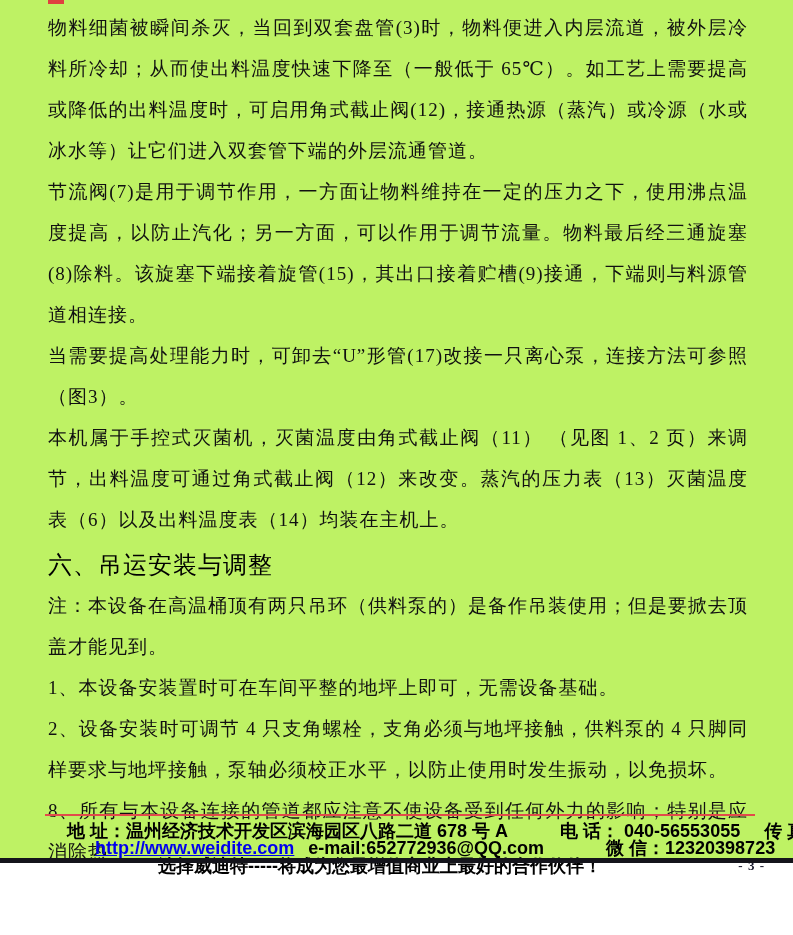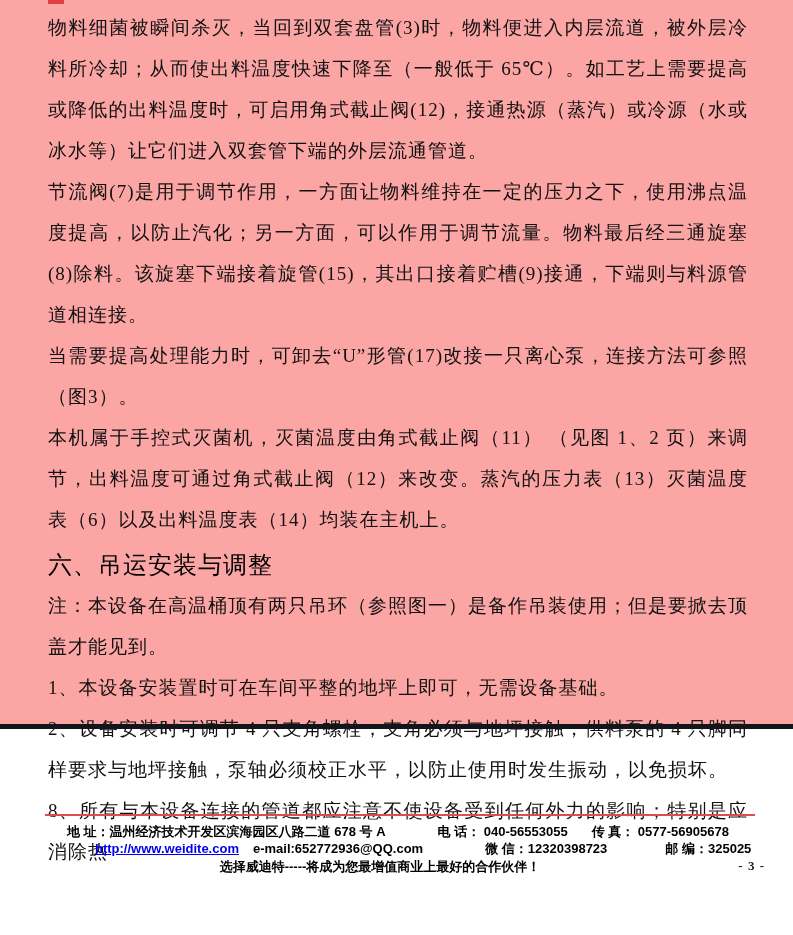--- a/index.html
+++ b/index.html
@@ -9,22 +9,22 @@
     height: 935px;
     background: #ffffff;
     overflow: hidden;
     position: relative;
     font-family: "Liberation Serif", "DejaVu Serif", serif;
   }
   .page {
     position: absolute;
     inset: 0;
     width: 793px;
-    height: 729px;
-    background: #fca5a5;
+    height: 863px;
+    background: #bef264;
   }
   
   .top-red-stub {
     position: absolute;
     left: 48px;
     top: 0;
     width: 16px;
     height: 4px;
     background: #e04040;
   }
@@ -61,21 +61,21 @@
     height: 2px;
     background: #e14b4b;
   }
   .footer {
     position: absolute;
     left: 55px;
     top: 823px;
     width: 650px;
     font-family: "Liberation Sans", "DejaVu Sans", sans-serif;
     font-weight: bold;
-    font-size: 13px;
+    font-size: 18px;
     color: #000000;
   }
   .footer .row {
     display: flex;
     align-items: baseline;
     line-height: 17px;
     white-space: nowrap;
   }
   .footer .row1 .address { margin-left: 12px; }
   .footer .row1 .phone   { margin-left: 52px; }
@@ -118,21 +118,21 @@
 <div class="page">
 
   <div class="top-red-stub"></div>
 
   <div class="doc">
     <p>物料细菌被瞬间杀灭，当回到双套盘管(3)时，物料便进入内层流道，被外层冷料所冷却；从而使出料温度快速下降至（一般低于 65℃）。如工艺上需要提高或降低的出料温度时，可启用角式截止阀(12)，接通热源（蒸汽）或冷源（水或冰水等）让它们进入双套管下端的外层流通管道。</p>
     <p>节流阀(7)是用于调节作用，一方面让物料维持在一定的压力之下，使用沸点温度提高，以防止汽化；另一方面，可以作用于调节流量。物料最后经三通旋塞(8)除料。该旋塞下端接着旋管(15)，其出口接着贮槽(9)接通，下端则与料源管道相连接。</p>
     <p>当需要提高处理能力时，可卸去“U”形管(17)改接一只离心泵，连接方法可参照（图3）。</p>
     <p>本机属于手控式灭菌机，灭菌温度由角式截止阀（11）  （见图 1、2 页）来调节，出料温度可通过角式截止阀（12）来改变。蒸汽的压力表（13）灭菌温度表（6）以及出料温度表（14）均装在主机上。</p>
     <h2 class="section-heading">六、吊运安装与调整</h2>
-    <p>注：本设备在高温桶顶有两只吊环（参照图一）是备作吊装使用；但是要掀去顶盖才能见到。</p>
+    <p>注：本设备在高温桶顶有两只吊环（供料泵的）是备作吊装使用；但是要掀去顶盖才能见到。</p>
     <p>1、本设备安装置时可在车间平整的地坪上即可，无需设备基础。</p>
     <p>2、设备安装时可调节 4 只支角螺栓，支角必须与地坪接触，供料泵的 4 只脚同样要求与地坪接触，泵轴必须校正水平，以防止使用时发生振动，以免损坏。</p>
     <p>8、所有与本设备连接的管道都应注意不使设备受到任何外力的影响；特别是应消除热</p>
   </div>
 
   <div class="footer-rule"></div>
 
   <div class="footer">
     <div class="row row1">
       <span class="address">地 址：温州经济技术开发区滨海园区八路二道 678 号 A</span>

